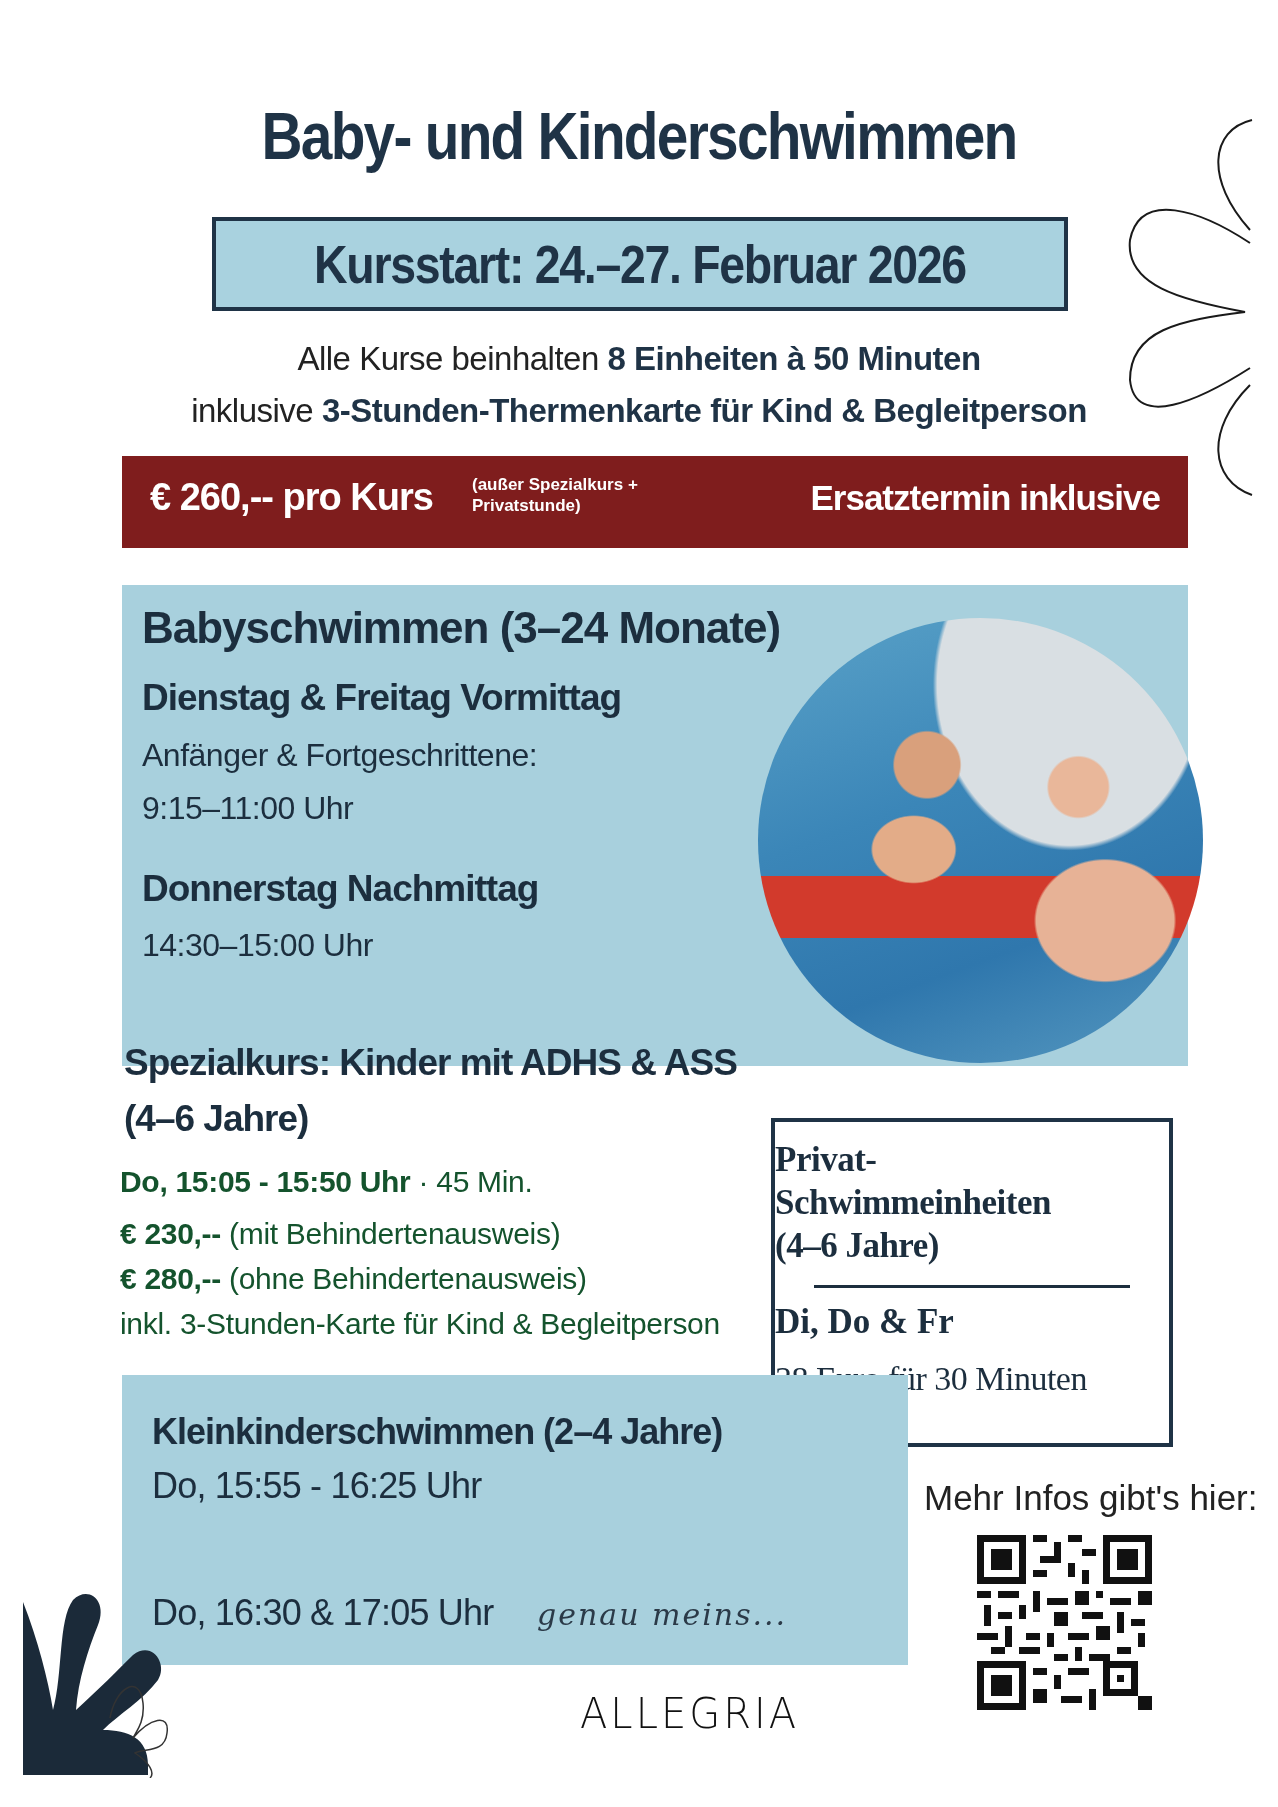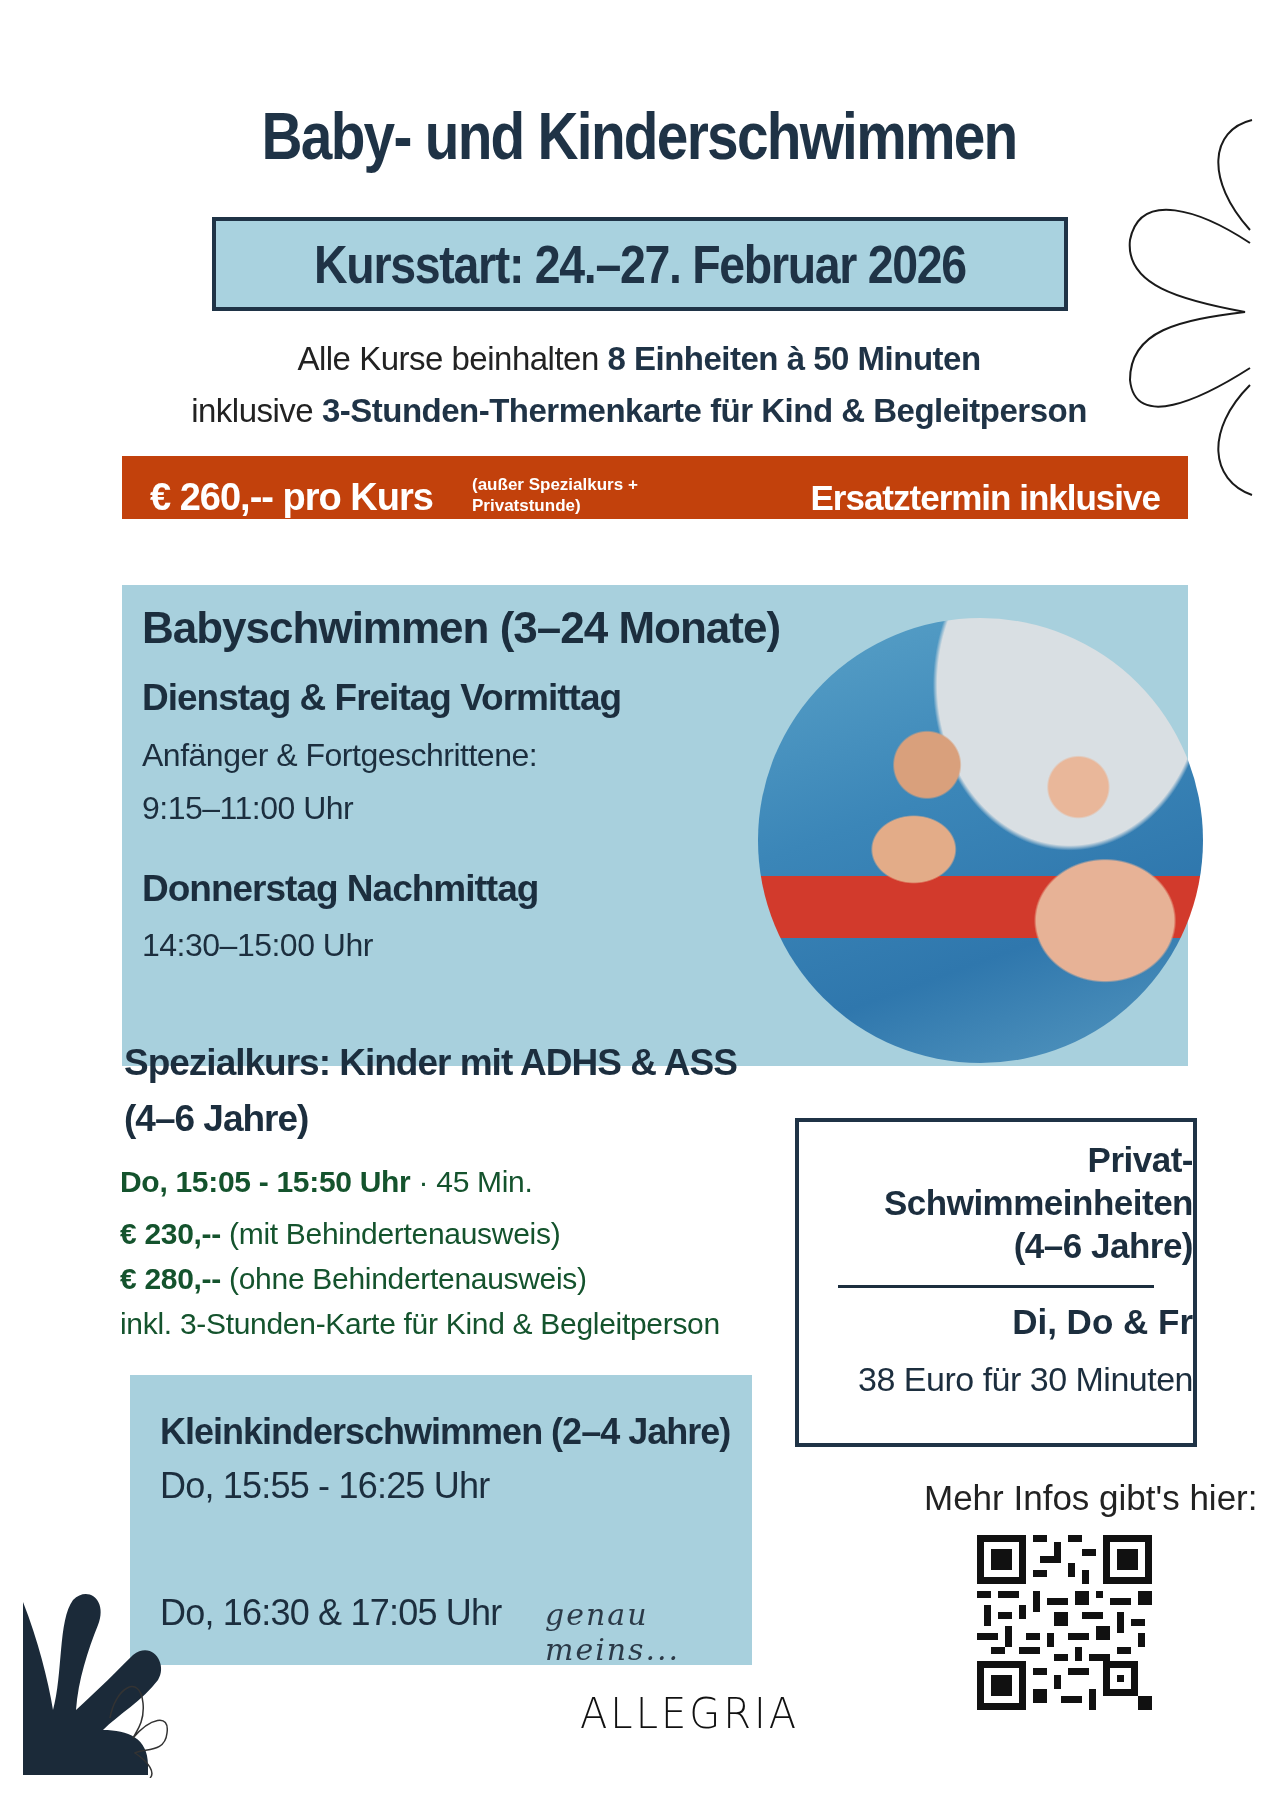--- a/index.html
+++ b/index.html
@@ -9,21 +9,21 @@
     .title { position: absolute; left: 0; width: 1278px; top: 98px; text-align: center; font-size: 66px; font-weight: bold; color: #1f3346; letter-spacing: -2px; transform: scaleX(0.86); }
 
     .kursstart { position: absolute; left: 212px; top: 217px; width: 856px; height: 94px; border: 4px solid #1f3346; background: #a9d2df; display: flex; align-items: center; justify-content: center; }
     .kursstart span { font-size: 54px; font-weight: bold; color: #1f3346; letter-spacing: -1.5px; display: inline-block; transform: scaleX(0.86); }
 
     .info-line { position: absolute; left: 0; width: 1278px; text-align: center; font-size: 33px; color: #222; letter-spacing: -0.5px; }
     .info-line b { color: #1f3346; }
     .info1 { top: 340px; }
     .info2 { top: 392px; }
 
-    .price-bar { position: absolute; left: 122px; top: 456px; width: 1066px; height: 63px; background: #c2410c; color: #fff; }
+    .price-bar { position: absolute; left: 122px; top: 456px; width: 1066px; height: 92px; background: #7f1d1d; color: #fff; }
     .price-main { position: absolute; left: 28px; top: 20px; font-size: 38px; font-weight: bold; letter-spacing: -1px; }
     .price-note { position: absolute; left: 350px; top: 18px; font-size: 17px; font-weight: bold; line-height: 21px; width: 210px; }
     .price-right { position: absolute; right: 28px; top: 22px; font-size: 35px; font-weight: bold; letter-spacing: -1px; }
 
     .baby-box { position: absolute; left: 122px; top: 585px; width: 1066px; height: 481px; background: #a8d0dd; }
     .baby-title { position: absolute; left: 20px; top: 18px; font-size: 44px; font-weight: bold; letter-spacing: -1px; color: #1c2e3e; }
     .baby-h2 { position: absolute; left: 20px; font-size: 37px; font-weight: bold; letter-spacing: -1px; color: #1c2e3e; }
     .baby-t { position: absolute; left: 20px; font-size: 32px; letter-spacing: -0.5px; color: #1c2e3e; }
 
     .photo { position: absolute; left: 758px; top: 618px; width: 445px; height: 445px; border-radius: 50%; overflow: hidden;
@@ -35,27 +35,27 @@
         linear-gradient(180deg, transparent 0 58%, #d23a2c 58% 72%, transparent 72%),
         radial-gradient(ellipse at 70% 15%, #d9dfe3 0 30%, transparent 31%),
         linear-gradient(160deg, #5aa2c8 0%, #3b86b8 40%, #2f77ad 70%, #5799c0 100%);
     }
 
     .special { position: absolute; left: 124px; top: 1035px; }
     .special-title { font-size: 37px; font-weight: bold; letter-spacing: -1px; line-height: 56px; color: #1c2e3e; }
     .special-line { position: absolute; left: 120px; font-size: 30px; letter-spacing: -0.3px; color: #14532d; }
     .special-line b { font-weight: bold; }
 
-    .privat { position: absolute; left: 795px; top: 1118px; width: 402px; height: 329px; border: 4px solid #1f3346; background: #fff; text-align: right; }
+    .privat { position: absolute; left: 771px; top: 1118px; width: 402px; height: 329px; border: 4px solid #1f3346; background: #fff; text-align: left; font-family: Liberation Serif, serif; }
     .privat-title { margin-top: 16px; font-size: 35px; font-weight: bold; line-height: 43px; color: #1c2e3e; letter-spacing: -0.5px; }
     .privat-rule { margin: 18px auto 0; width: 316px; height: 3px; background: #1c2e3e; }
     .privat-days { margin-top: 14px; font-size: 35px; font-weight: bold; color: #1c2e3e; }
     .privat-price { margin-top: 18px; font-size: 34px; color: #1c2e3e; letter-spacing: -0.5px; }
 
-    .kids-box { position: absolute; left: 130px; top: 1375px; width: 622px; height: 290px; background: #a8d0dd; }
+    .kids-box { position: absolute; left: 122px; top: 1375px; width: 786px; height: 290px; background: #a8d0dd; }
     .kids-h { position: absolute; left: 30px; font-size: 36px; font-weight: bold; letter-spacing: -1px; color: #1c2e3e; }
     .kids-t { position: absolute; left: 30px; font-size: 36px; letter-spacing: -0.8px; color: #1c2e3e; }
     .script { position: absolute; left: 415px; top: 222px; font-family: "DejaVu Serif", serif; font-style: italic; font-size: 30px; color: #2b3a48; letter-spacing: 2px; }
 
     .more-info { position: absolute; left: 924px; top: 1478px; font-size: 35px; color: #222; }
     .qr { position: absolute; left: 977px; top: 1535px; width: 175px; height: 175px; }
 
     .allegria { position: absolute; left: 580px; top: 1690px; font-size: 40px; color: #111; letter-spacing: 3px; font-family: "DejaVu Sans", sans-serif; font-weight: 300; transform: scaleY(1.05); }
 
     .deco { position: absolute; }

